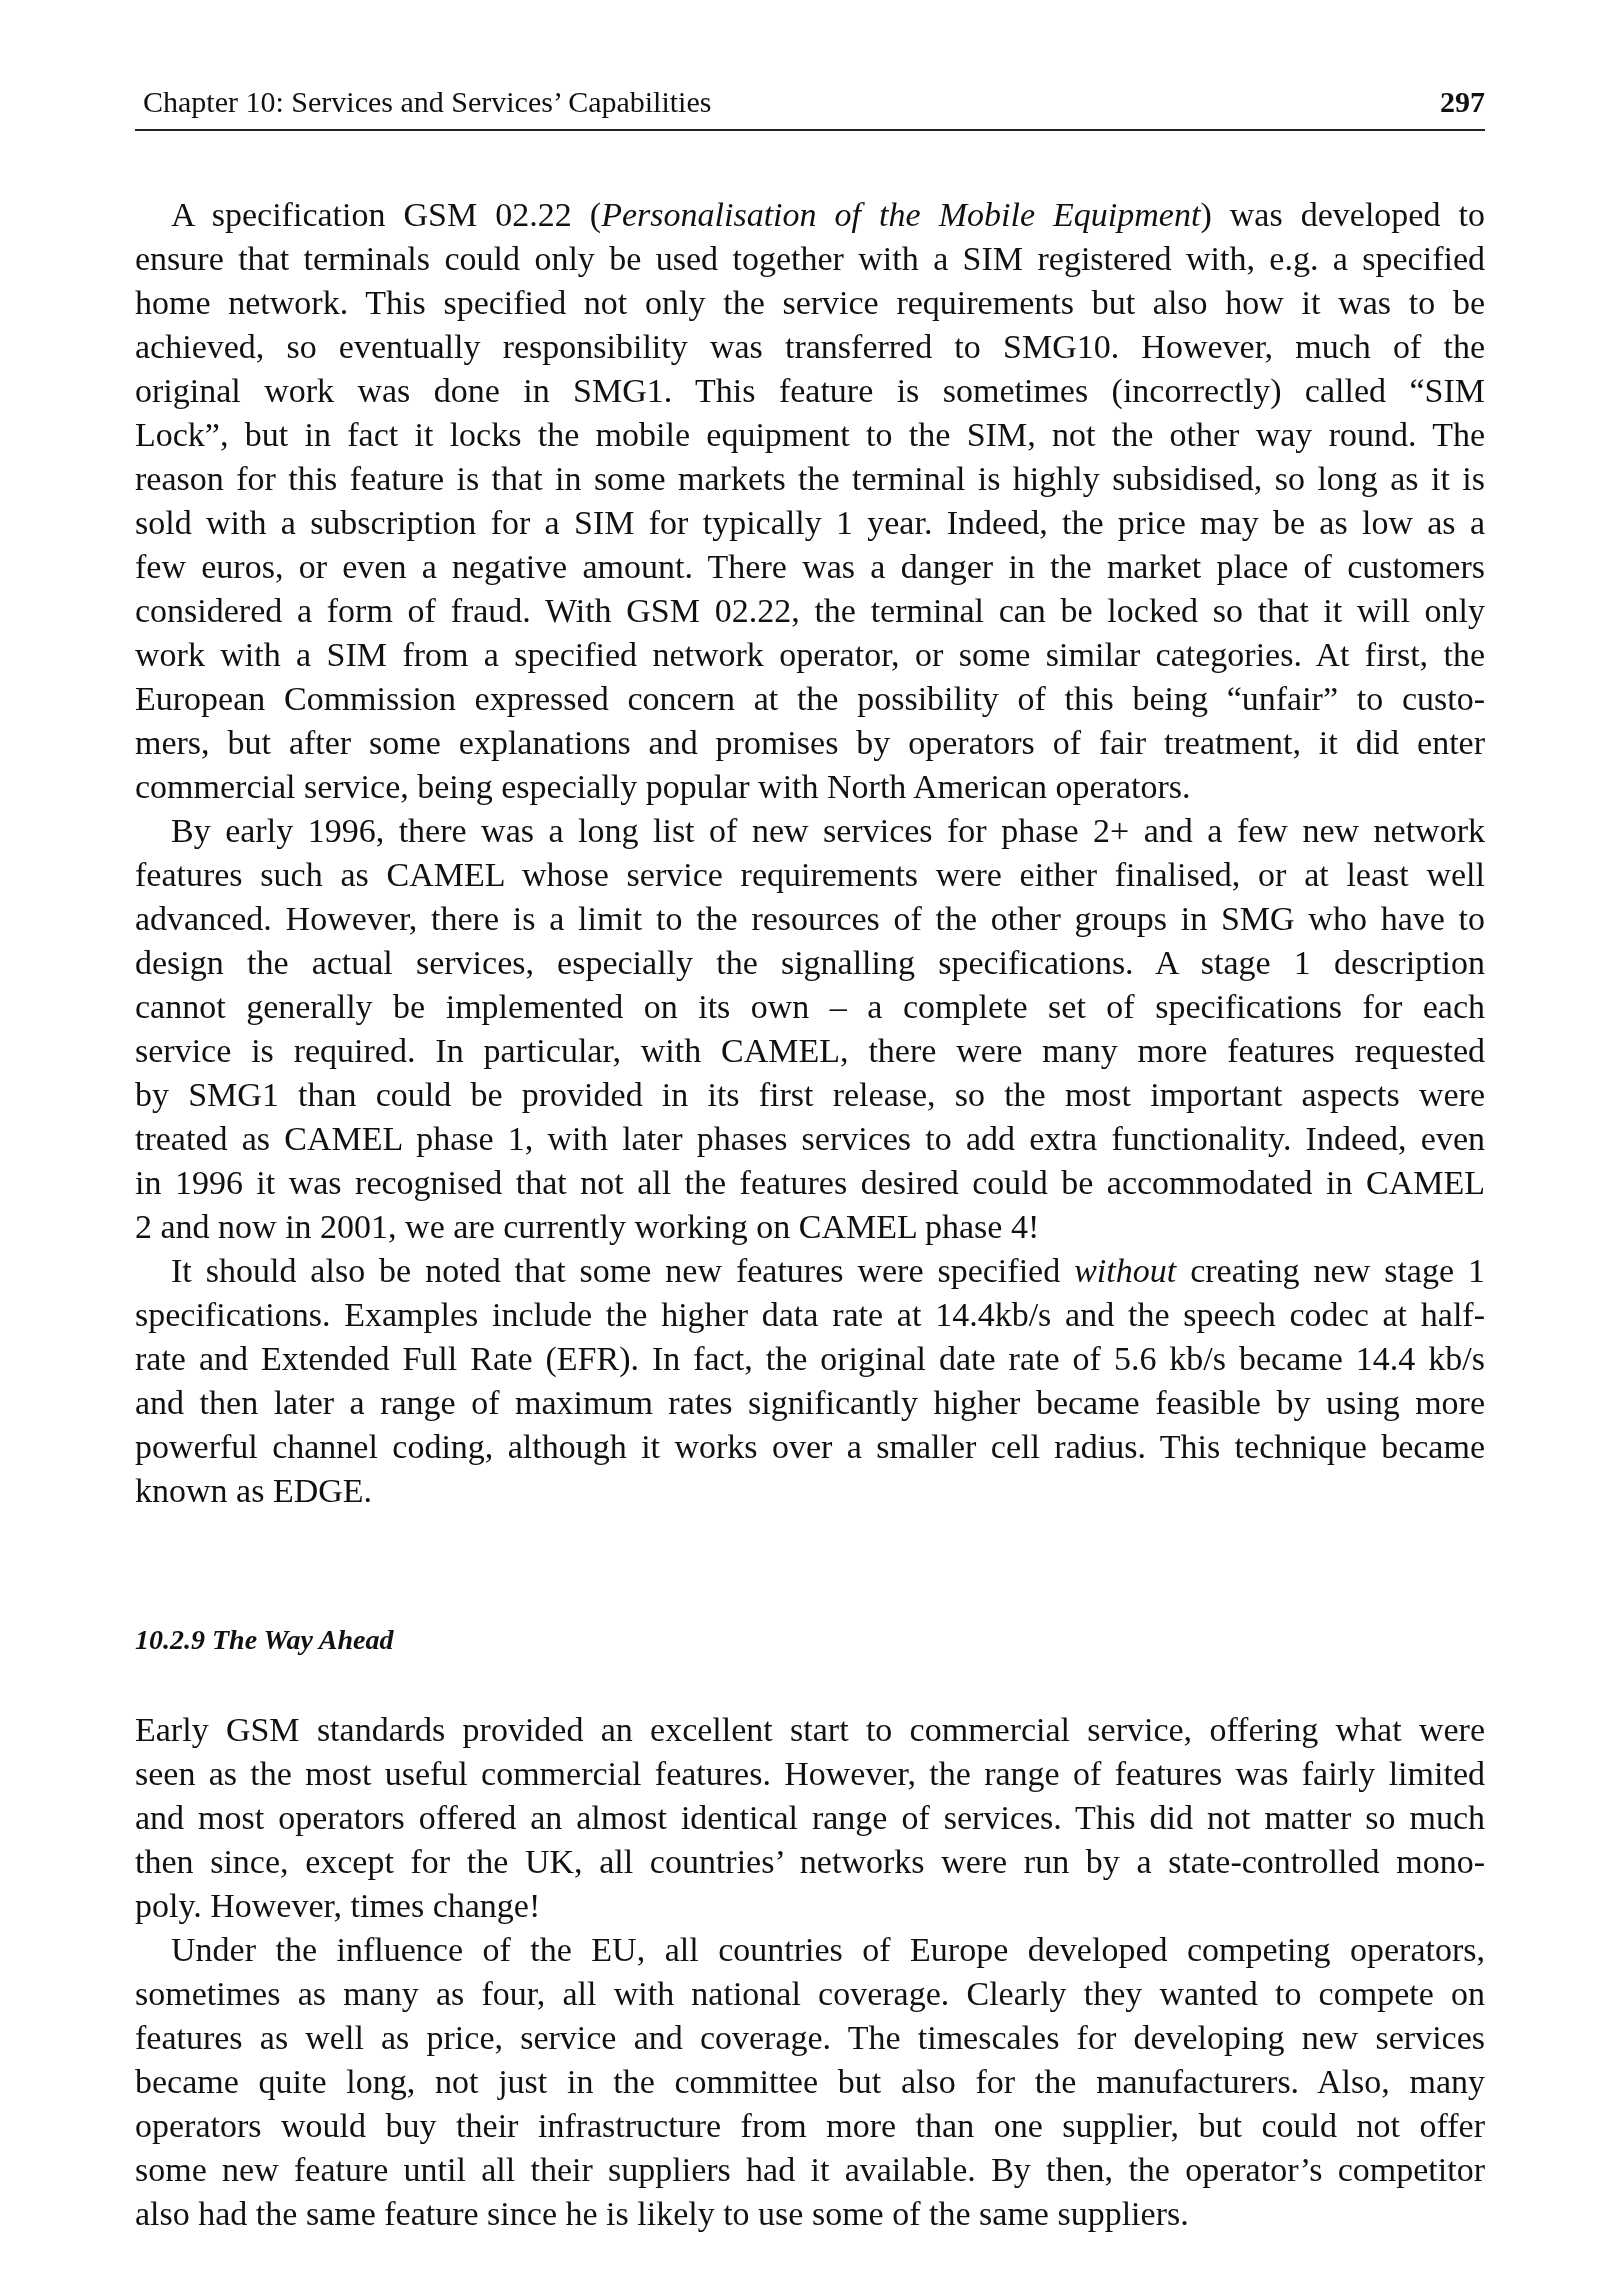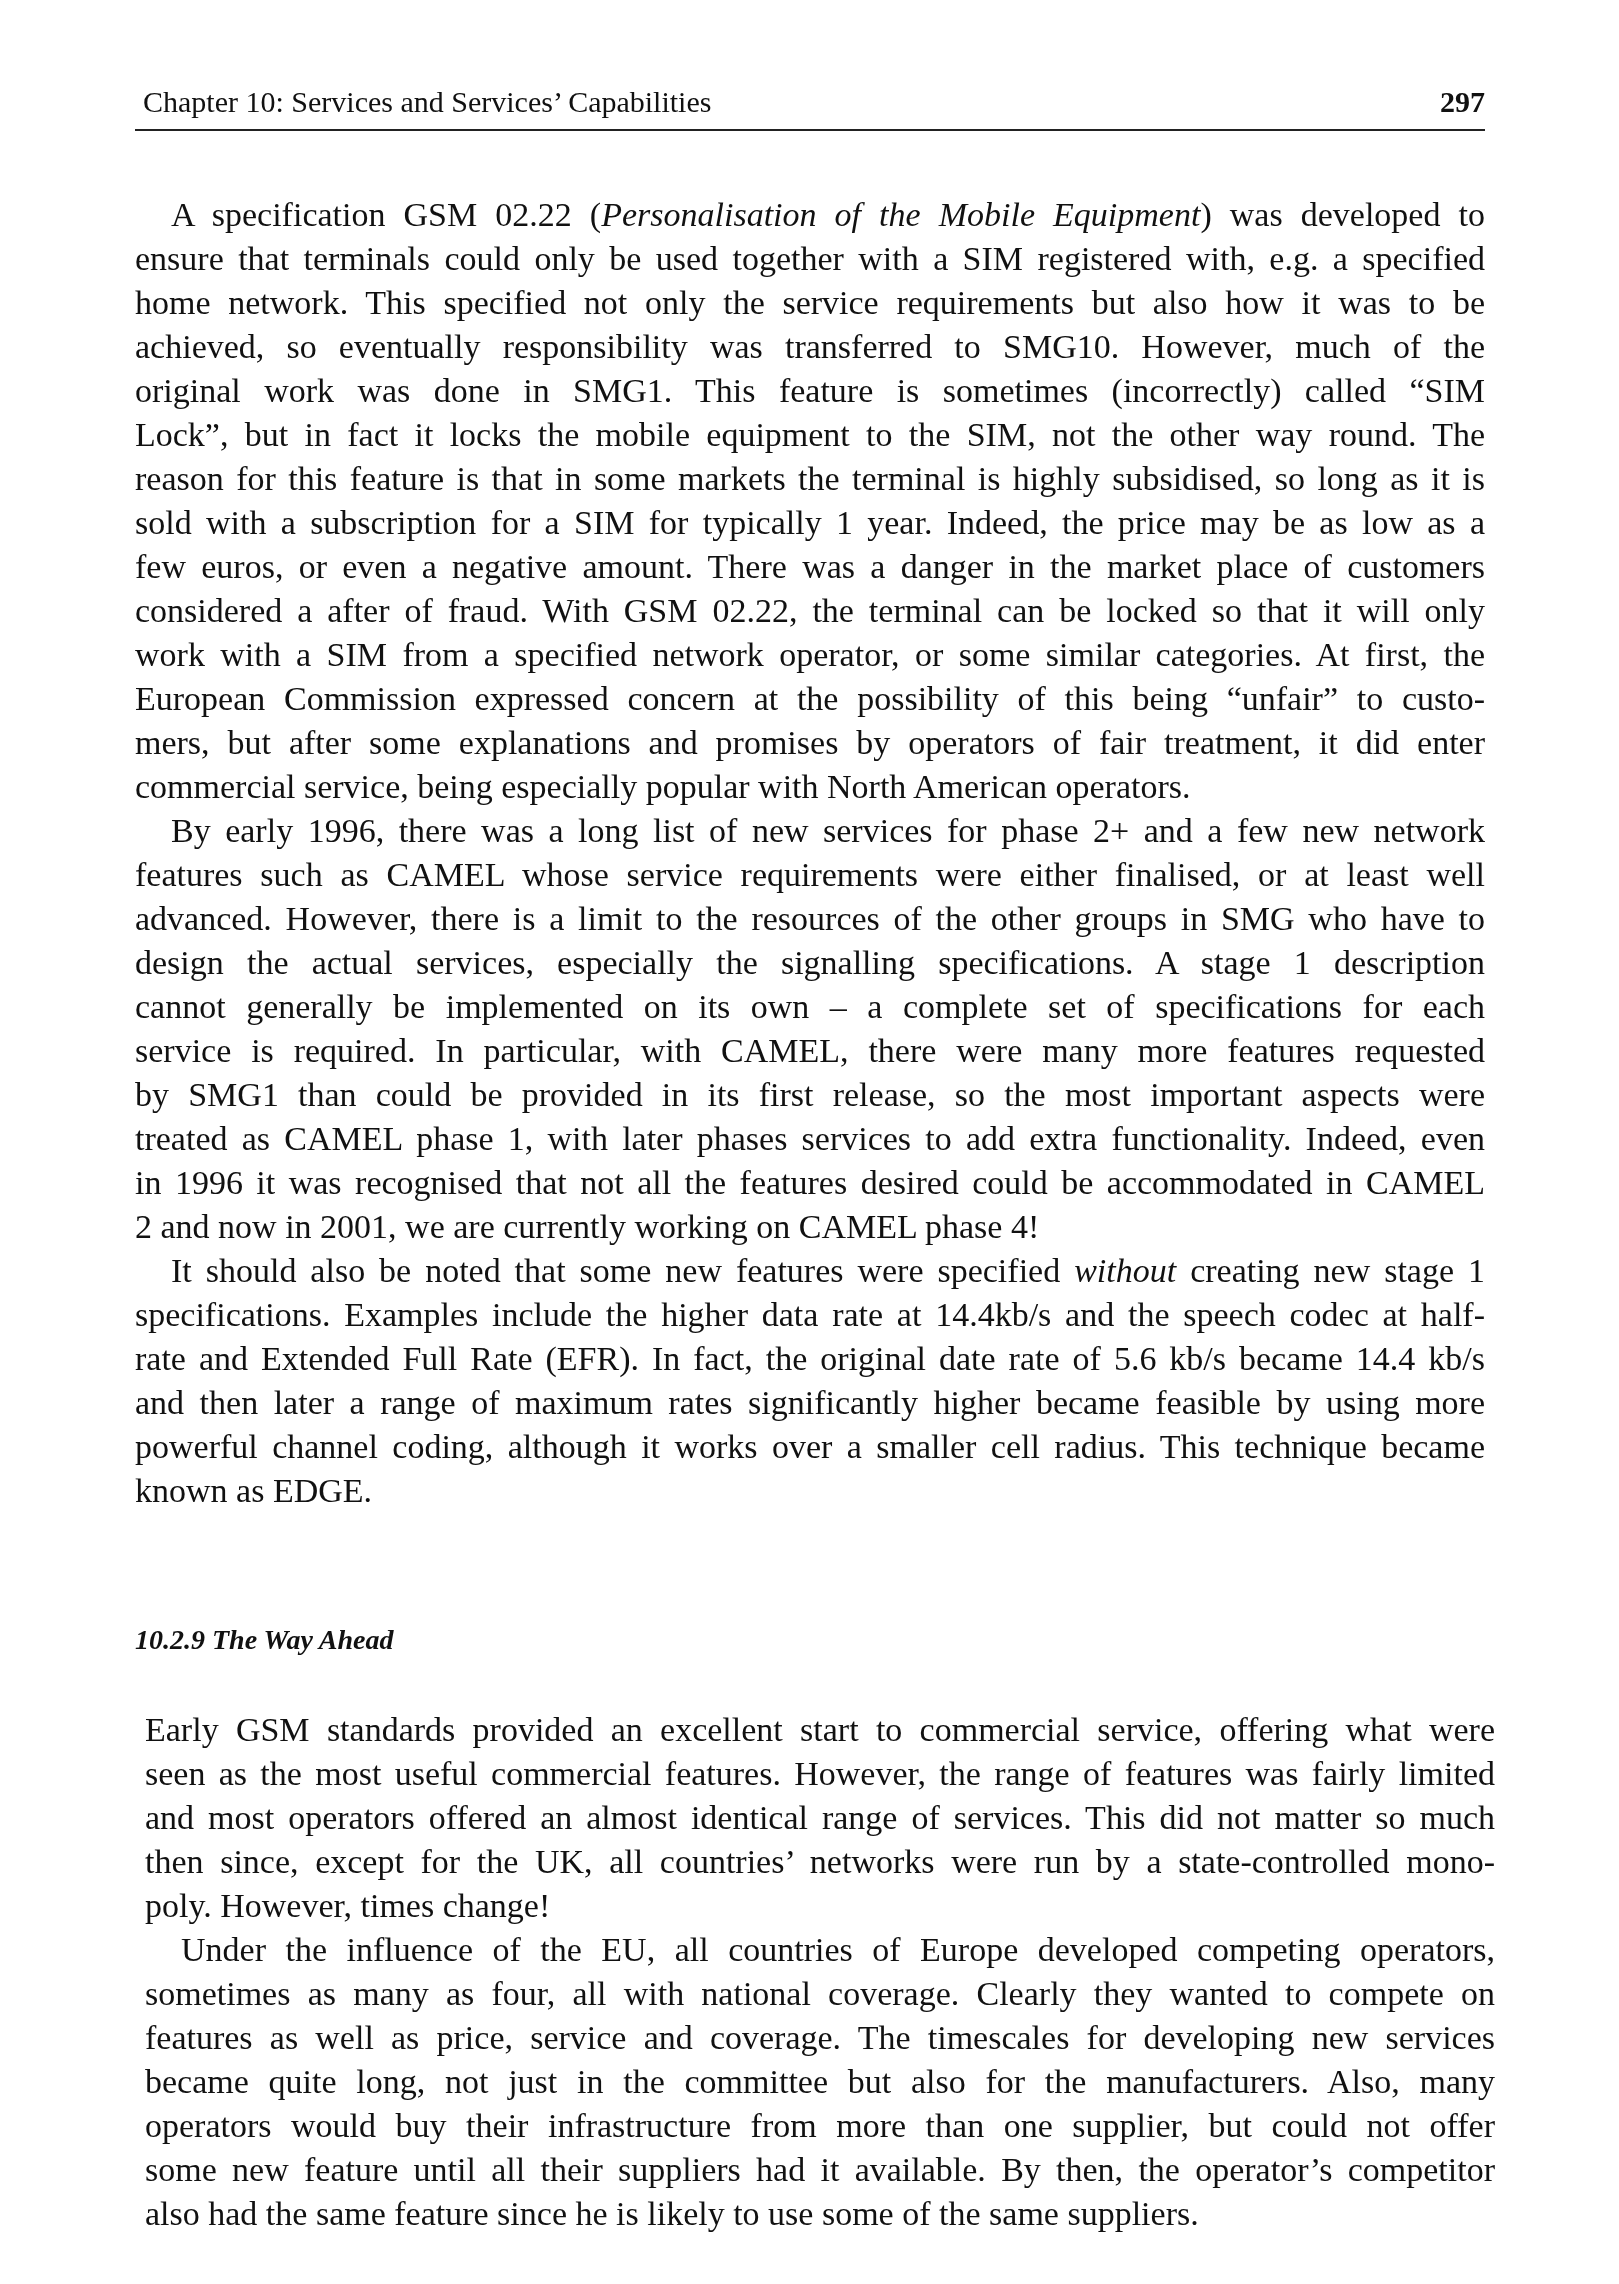--- a/index.html
+++ b/index.html
@@ -30,21 +30,21 @@
       <div>
         <span class="line indent">A specification GSM 02.22 (<span class="it">Personalisation of the Mobile Equipment</span>) was developed to</span>
         <span class="line">ensure that terminals could only be used together with a SIM registered with, e.g. a specified</span>
         <span class="line">home network. This specified not only the service requirements but also how it was to be</span>
         <span class="line">achieved, so eventually responsibility was transferred to SMG10. However, much of the</span>
         <span class="line">original work was done in SMG1. This feature is sometimes (incorrectly) called “SIM</span>
         <span class="line">Lock”, but in fact it locks the mobile equipment to the SIM, not the other way round. The</span>
         <span class="line">reason for this feature is that in some markets the terminal is highly subsidised, so long as it is</span>
         <span class="line">sold with a subscription for a SIM for typically 1 year. Indeed, the price may be as low as a</span>
         <span class="line">few euros, or even a negative amount. There was a danger in the market place of customers</span>
-        <span class="line">considered a after of fraud. With GSM 02.22, the terminal can be locked so that it will only</span>
+        <span class="line">considered a form of fraud. With GSM 02.22, the terminal can be locked so that it will only</span>
         <span class="line">work with a SIM from a specified network operator, or some similar categories. At first, the</span>
         <span class="line">European Commission expressed concern at the possibility of this being “unfair” to custo-</span>
         <span class="line">mers, but after some explanations and promises by operators of fair treatment, it did enter</span>
         <span class="line last">commercial service, being especially popular with North American operators.</span>
       </div>
       <div>
         <span class="line indent">By early 1996, there was a long list of new services for phase 2+ and a few new network</span>
         <span class="line">features such as CAMEL whose service requirements were either finalised, or at least well</span>
         <span class="line">advanced. However, there is a limit to the resources of the other groups in SMG who have to</span>
         <span class="line">design the actual services, especially the signalling specifications. A stage 1 description</span>
@@ -60,21 +60,21 @@
         <span class="line">specifications. Examples include the higher data rate at 14.4kb/s and the speech codec at half-</span>
         <span class="line">rate and Extended Full Rate (EFR). In fact, the original date rate of 5.6 kb/s became 14.4 kb/s</span>
         <span class="line">and then later a range of maximum rates significantly higher became feasible by using more</span>
         <span class="line">powerful channel coding, although it works over a smaller cell radius. This technique became</span>
         <span class="line last">known as EDGE.</span>
       </div>
     </div>
 
   <div class="heading">10.2.9 The Way Ahead</div>
 
-  <div class="block" id="sec2" style="top:1708px;margin-left:10px;">
+  <div class="block" id="sec2" style="top:1708px;">
       <div>
         <span class="line">Early GSM standards provided an excellent start to commercial service, offering what were</span>
         <span class="line">seen as the most useful commercial features. However, the range of features was fairly limited</span>
         <span class="line">and most operators offered an almost identical range of services. This did not matter so much</span>
         <span class="line">then since, except for the UK, all countries’ networks were run by a state-controlled mono-</span>
         <span class="line last">poly. However, times change!</span>
       </div>
       <div>
         <span class="line indent">Under the influence of the EU, all countries of Europe developed competing operators,</span>
         <span class="line">sometimes as many as four, all with national coverage. Clearly they wanted to compete on</span>

